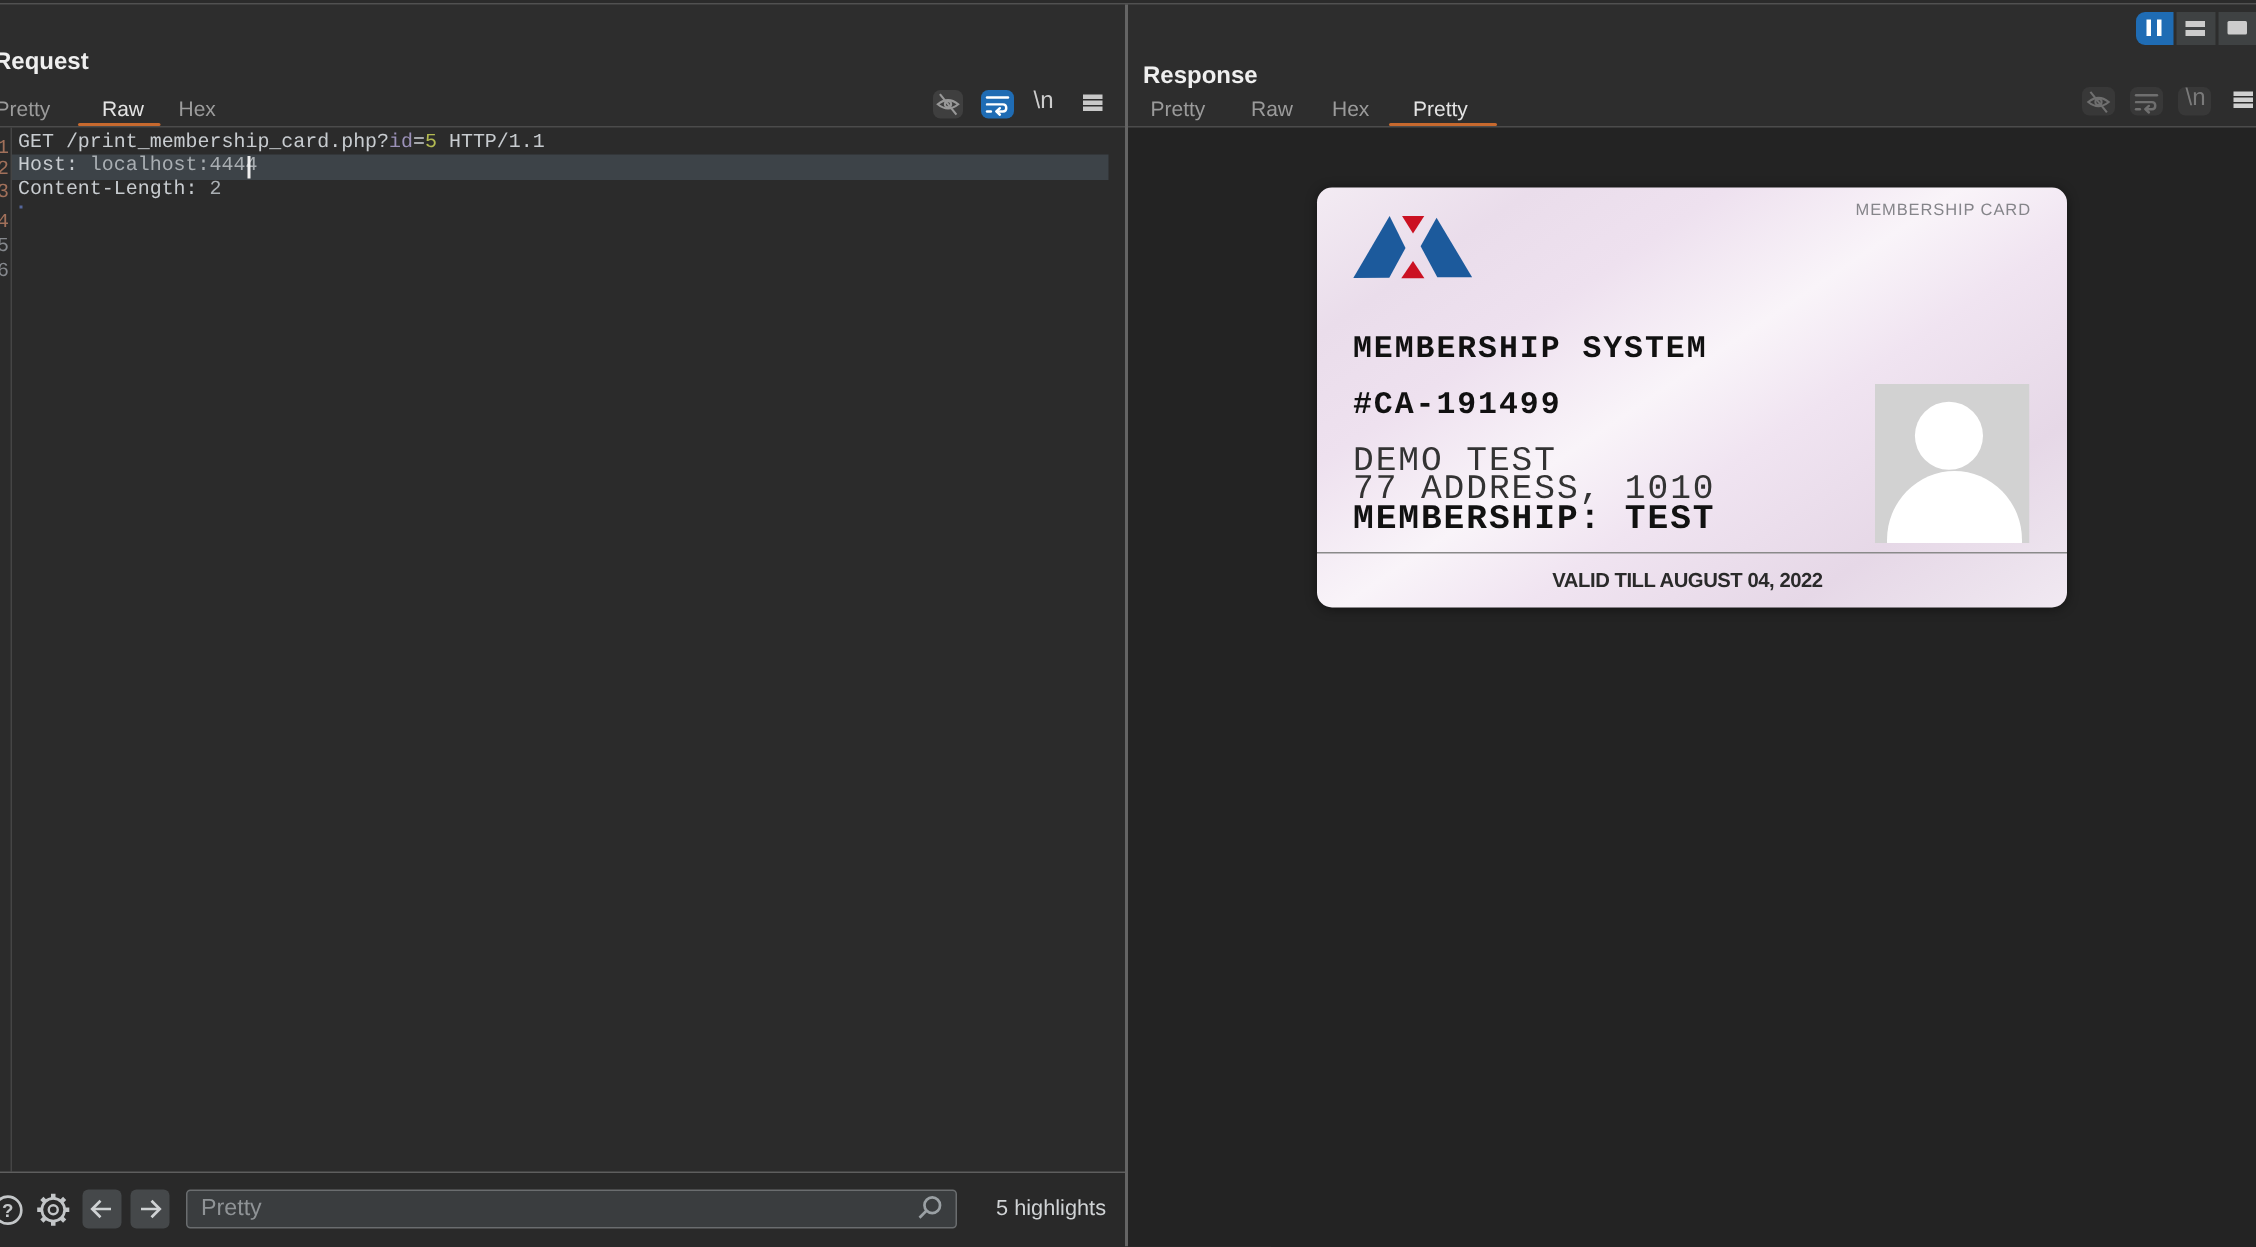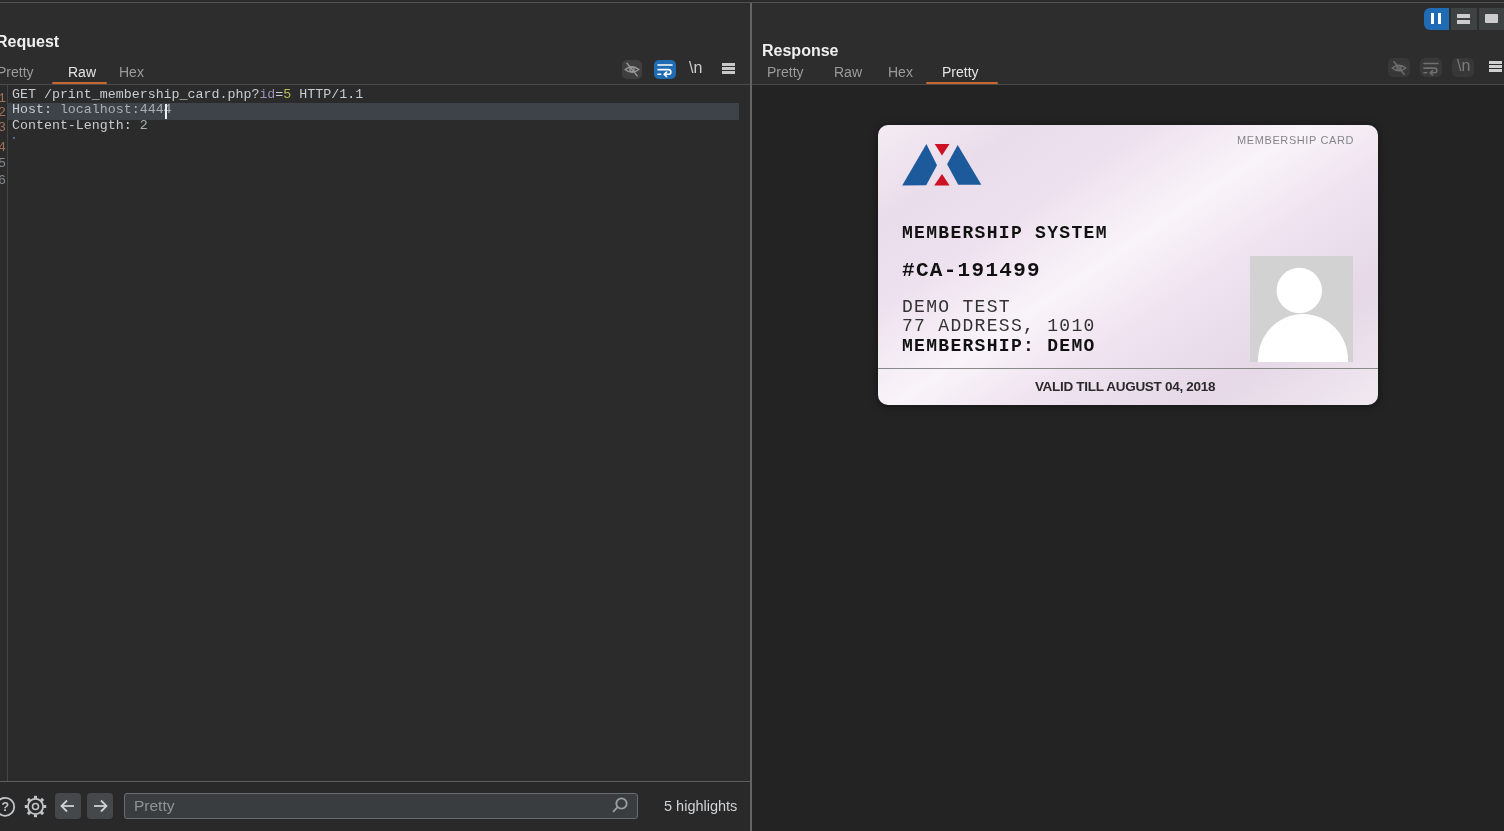--- a/index.html
+++ b/index.html
@@ -158,27 +158,27 @@
   <div class="abs" style="left:1430.5px;top:13.4px;width:3.6px;height:10.8px;background:#fff;"></div>
   <div class="abs" style="left:1437.6px;top:13.4px;width:3.6px;height:10.8px;background:#fff;"></div>
   <div class="abs" style="left:1451px;top:8px;width:26px;height:22px;background:#3f4243;"></div>
   <div class="abs" style="left:1457px;top:14.1px;width:13.4px;height:3.6px;background:#ccc;"></div>
   <div class="abs" style="left:1457px;top:20px;width:13.4px;height:3.6px;background:#ccc;"></div>
   <div class="abs" style="left:1479px;top:8px;width:25px;height:22px;background:#3f4243;"></div>
   <div class="abs" style="left:1485.3px;top:13.7px;width:12.5px;height:9.7px;background:#ccc;border-radius:1px;"></div>
 
   <div class="abs" id="card"></div>
   <div class="abs" style="left:1237px;top:134px;font-size:11px;letter-spacing:0.6px;color:#85858a;">MEMBERSHIP CARD</div>
-  <div class="abs cardmono" style="left:902px;top:223px;font-size:18px;line-height:21px;letter-spacing:1.3px;font-weight:bold;color:#111;">MEMBERSHIP SYSTEM</div>
+  <div class="abs cardmono" style="left:902px;top:223px;font-size:21px;line-height:21px;letter-spacing:1.3px;font-weight:bold;color:#111;">MEMBERSHIP SYSTEM</div>
   <div class="abs cardmono" style="left:902px;top:260px;font-size:21px;line-height:21px;letter-spacing:1.3px;font-weight:bold;color:#111;">#CA-191499</div>
-  <div class="abs cardmono" style="left:902px;top:297.5px;font-size:18px;line-height:19.7px;letter-spacing:1.3px;color:#333;">DEMO TEST
+  <div class="abs cardmono" style="left:902px;top:297.5px;font-size:23px;line-height:19.7px;letter-spacing:1.3px;color:#333;">DEMO TEST
 77 ADDRESS, 1010
-<b style="color:#111;">MEMBERSHIP: DEMO</b></div>
+<b style="color:#111;">MEMBERSHIP: TEST</b></div>
   <div class="abs" style="left:878px;top:368px;width:500px;height:1px;background:#8a8a8a;"></div>
-  <div class="abs" style="left:875px;top:379px;width:500px;text-align:center;font-size:13.5px;letter-spacing:-0.3px;font-weight:bold;color:#2a2a2a;">VALID TILL AUGUST 04, 2018</div>
+  <div class="abs" style="left:875px;top:379px;width:500px;text-align:center;font-size:13.5px;letter-spacing:-0.3px;font-weight:bold;color:#2a2a2a;">VALID TILL AUGUST 04, 2022</div>
 
   <svg class="abs" style="left:1250px;top:255.7px;" width="103" height="106" viewBox="0 0 103 106">
     <rect width="103" height="106" fill="#d2d2d2"></rect>
     <circle cx="49.3" cy="34.5" r="22.7" fill="#fff"></circle>
     <ellipse cx="53" cy="104" rx="45" ry="46" fill="#fff"></ellipse>
   </svg>
 
   <svg class="abs" style="left:902px;top:144px;" width="80" height="42" viewBox="0 0 80 42">
     <polygon points="24.4,0 35,21.3 24.2,41.2 0.2,41.4" fill="#1c5a9c"></polygon>
     <polygon points="55.7,1.1 79.4,40.8 56.2,40.8 45.1,20.2" fill="#1c5a9c"></polygon>

